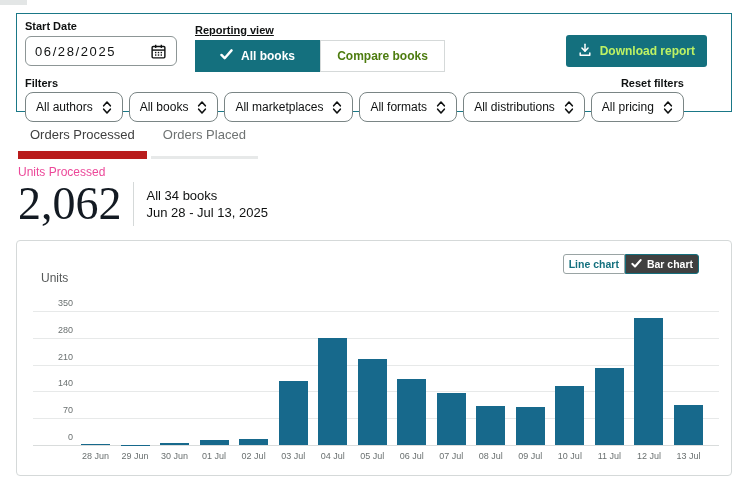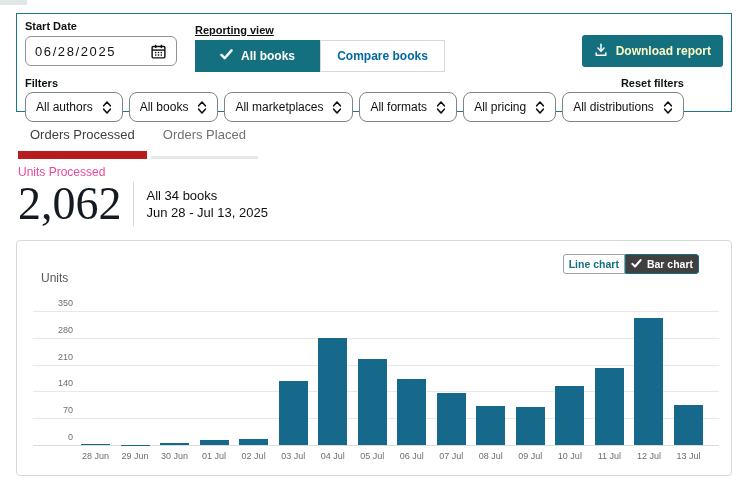--- a/index.html
+++ b/index.html
@@ -5,39 +5,39 @@
   * { box-sizing: border-box; margin: 0; padding: 0; }
   html,body { width: 750px; height: 484px; background: #ffffff;
     font-family: "Liberation Sans", sans-serif; color: #0f1111; }
   .page { position: relative; width: 750px; height: 484px; overflow: hidden; background: #fff; }
 
   
   .edge-artifact { position: absolute; left: 0; top: 0; width: 27px; height: 5px; background: #e3e6e6; }
 
   
   .filter-panel { position: absolute; left: 16px; top: 13px; width: 716px; height: 99px;
-    border: 1px solid #1a7887; background: #fff; padding: 6px 8px 0 8px; }
+    border: 1px solid #1a7887; background: #fff; padding: 6px 24px 0 8px; }
   .panel-row1 { display: flex; align-items: flex-start; }
   .small-label { font-size: 11px; font-weight: bold; color: #0f1111; margin-bottom: 4px; display: block; }
   .field-group { width: 152px; margin-right: 5px; }
   .date-input { height: 30px; border: 1px solid #8d9696; border-radius: 6px; background: #fff;
     display: flex; align-items: center; justify-content: space-between; padding: 0 9px; cursor: pointer; }
   .date-value { font-size: 13px; letter-spacing: 1.6px; color: #0f1111; }
   .cal-icon svg { display: block; }
 
   .reporting-group { margin-left: 13px; }
   .reporting-label { font-size: 11px; font-weight: bold; text-decoration: underline; margin-bottom: 4px; display: inline-block; }
   .view-toggle { display: flex; }
   .vt-btn { width: 125px; height: 32px; display: flex; align-items: center; justify-content: center;
     font-size: 12px; font-weight: bold; cursor: pointer; gap: 8px; }
   .vt-selected { background: #14707e; color: #fff; }
-  .vt-unselected { background: #fff; color: #0369a1; border: 1px solid #d5d9d9; }
+  .vt-unselected { background: #fff; color: #4d7c0f; border: 1px solid #d5d9d9; }
 
   .download-wrap { margin-left: auto; padding-top: 15px; }
-  .download-btn { height: 32px; min-width: 112px; background: #14707e; color: #fef9c3; border: none;
+  .download-btn { height: 32px; min-width: 112px; background: #14707e; color: #bef264; border: none;
     border-radius: 3px; font-size: 12px; font-weight: bold; display: flex; align-items: center;
     justify-content: center; gap: 8px; padding: 0 12px; cursor: pointer; font-family: inherit; }
 
   .panel-row2 { margin-top: 5px; }
   .filters-block { display: inline-block; }
   .filters-header { display: flex; justify-content: space-between; align-items: flex-end; margin-bottom: 3px; }
   .reset-link { font-size: 11px; font-weight: bold; color: #0f1111; cursor: pointer; }
   .dropdown-row { display: flex; gap: 6px; }
   .dropdown { height: 30px; border: 1px solid #7a8585; border-radius: 8px; background: #fff;
     display: flex; align-items: center; gap: 9px; padding: 0 10px; font-size: 12px; cursor: pointer; white-space: nowrap; }
@@ -177,30 +177,30 @@
           <div class="dropdown">
             <span>All formats</span>
             <span class="updown-icon">
                 <svg width="10" height="15" viewBox="0 0 12 18" fill="none" stroke="#0f1111" stroke-width="1.9" stroke-linecap="round" stroke-linejoin="round">
                   <polyline points="2,7 6,2.5 10,7"></polyline>
                   <polyline points="2,11 6,15.5 10,11"></polyline>
                 </svg>
               </span>
           </div>
           <div class="dropdown">
+            <span>All distributions</span>
+            <span class="updown-icon">
+                <svg width="10" height="15" viewBox="0 0 12 18" fill="none" stroke="#0f1111" stroke-width="1.9" stroke-linecap="round" stroke-linejoin="round">
+                  <polyline points="2,7 6,2.5 10,7"></polyline>
+                  <polyline points="2,11 6,15.5 10,11"></polyline>
+                </svg>
+              </span>
+          </div>
+          <div class="dropdown">
             <span>All pricing</span>
-            <span class="updown-icon">
-                <svg width="10" height="15" viewBox="0 0 12 18" fill="none" stroke="#0f1111" stroke-width="1.9" stroke-linecap="round" stroke-linejoin="round">
-                  <polyline points="2,7 6,2.5 10,7"></polyline>
-                  <polyline points="2,11 6,15.5 10,11"></polyline>
-                </svg>
-              </span>
-          </div>
-          <div class="dropdown">
-            <span>All distributions</span>
             <span class="updown-icon">
                 <svg width="10" height="15" viewBox="0 0 12 18" fill="none" stroke="#0f1111" stroke-width="1.9" stroke-linecap="round" stroke-linejoin="round">
                   <polyline points="2,7 6,2.5 10,7"></polyline>
                   <polyline points="2,11 6,15.5 10,11"></polyline>
                 </svg>
               </span>
           </div>
         </div>
       </div>
     </div>

